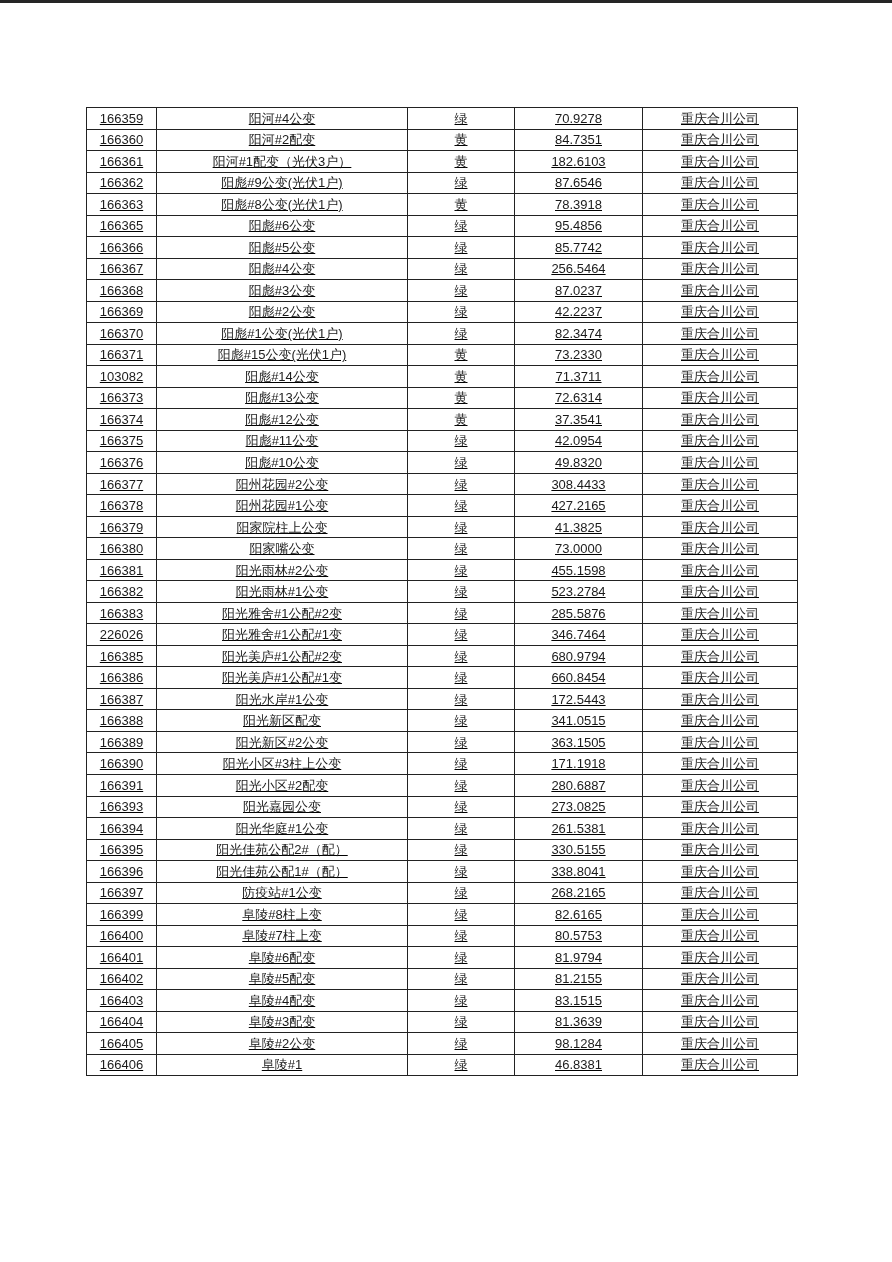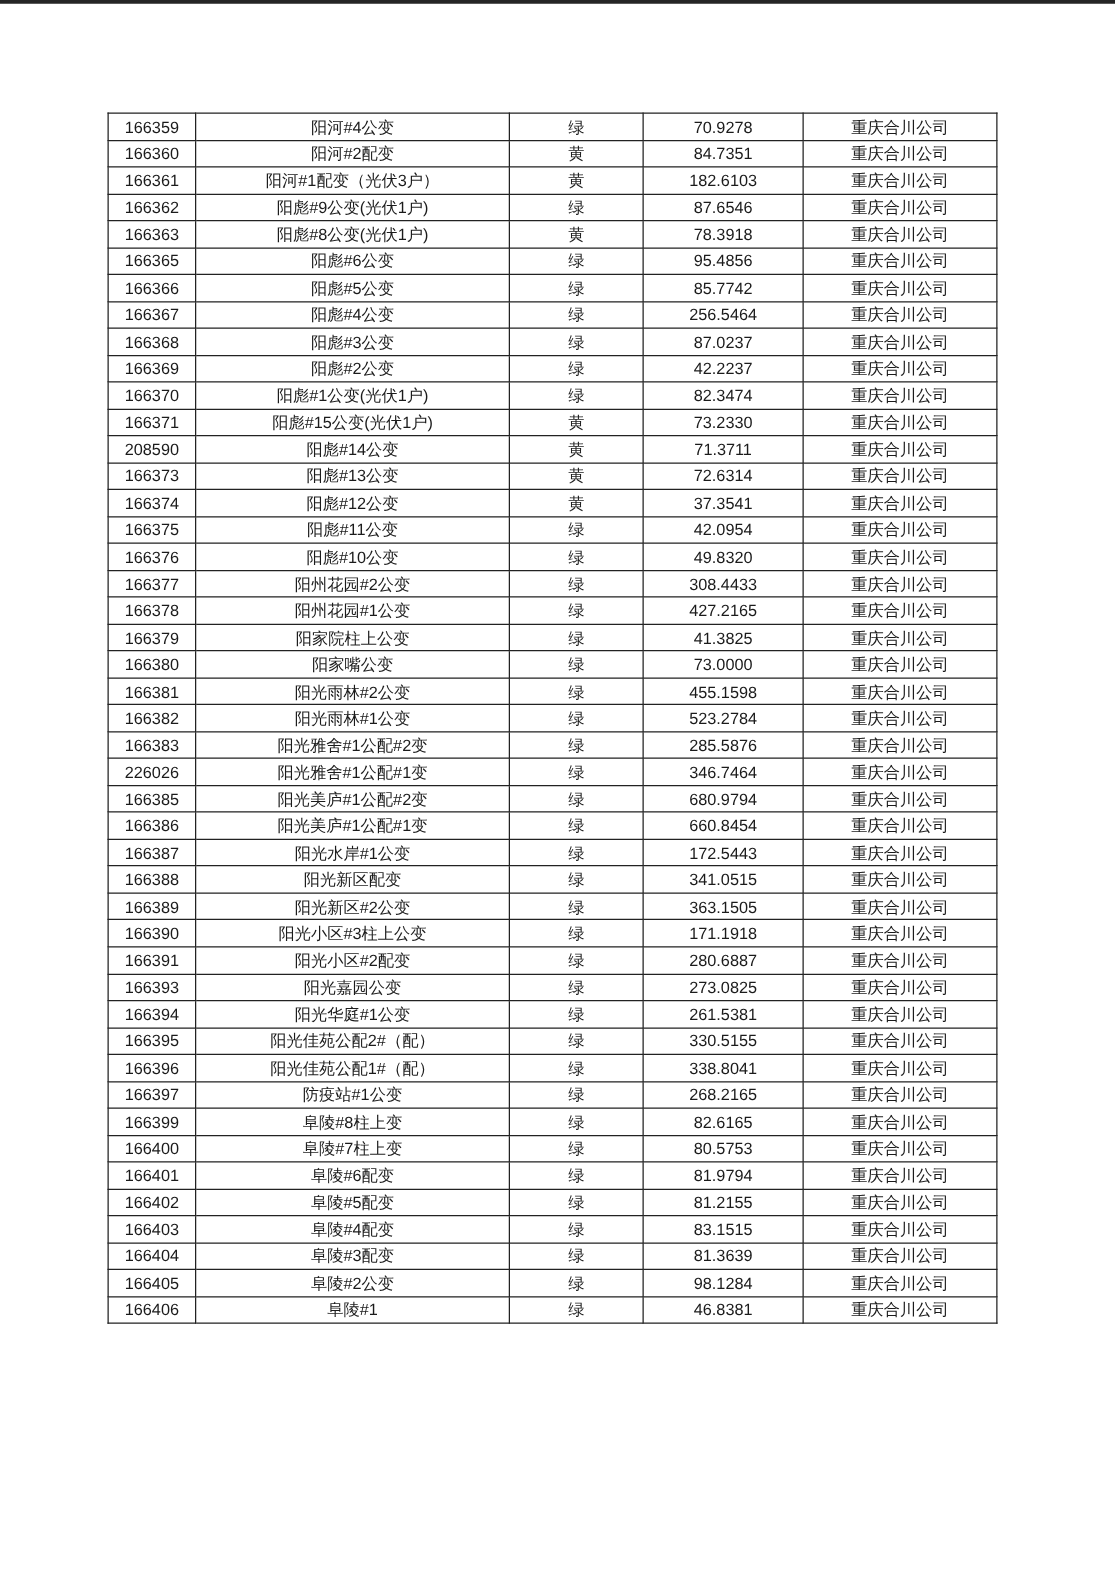--- a/index.html
+++ b/index.html
@@ -18,24 +18,25 @@
     position: absolute;
     top: 0;
     left: 0;
     width: 892px;
     height: 3px;
     background: #252525;
   }
   table.sheet-table {
     position: absolute;
     left: 86px;
-    top: 90px;
+    top: 107px;
     width: 711px;
     border-collapse: collapse;
     table-layout: fixed;
+    text-decoration: underline;
   }
   table.sheet-table td {
     border: 1px solid #222222;
     height: 20.52px;
     padding: 0 2px;
     text-align: center;
     vertical-align: middle;
     font-size: 13px;
     line-height: 1;
     color: #1b1b1b;
@@ -135,21 +136,21 @@
         <td>重庆合川公司</td>
       </tr>
       <tr>
         <td>166371</td>
         <td>阳彪#15公变(光伏1户)</td>
         <td>黄</td>
         <td>73.2330</td>
         <td>重庆合川公司</td>
       </tr>
       <tr>
-        <td>208590</td>
+        <td>103082</td>
         <td>阳彪#14公变</td>
         <td>黄</td>
         <td>71.3711</td>
         <td>重庆合川公司</td>
       </tr>
       <tr>
         <td>166373</td>
         <td>阳彪#13公变</td>
         <td>黄</td>
         <td>72.6314</td>

